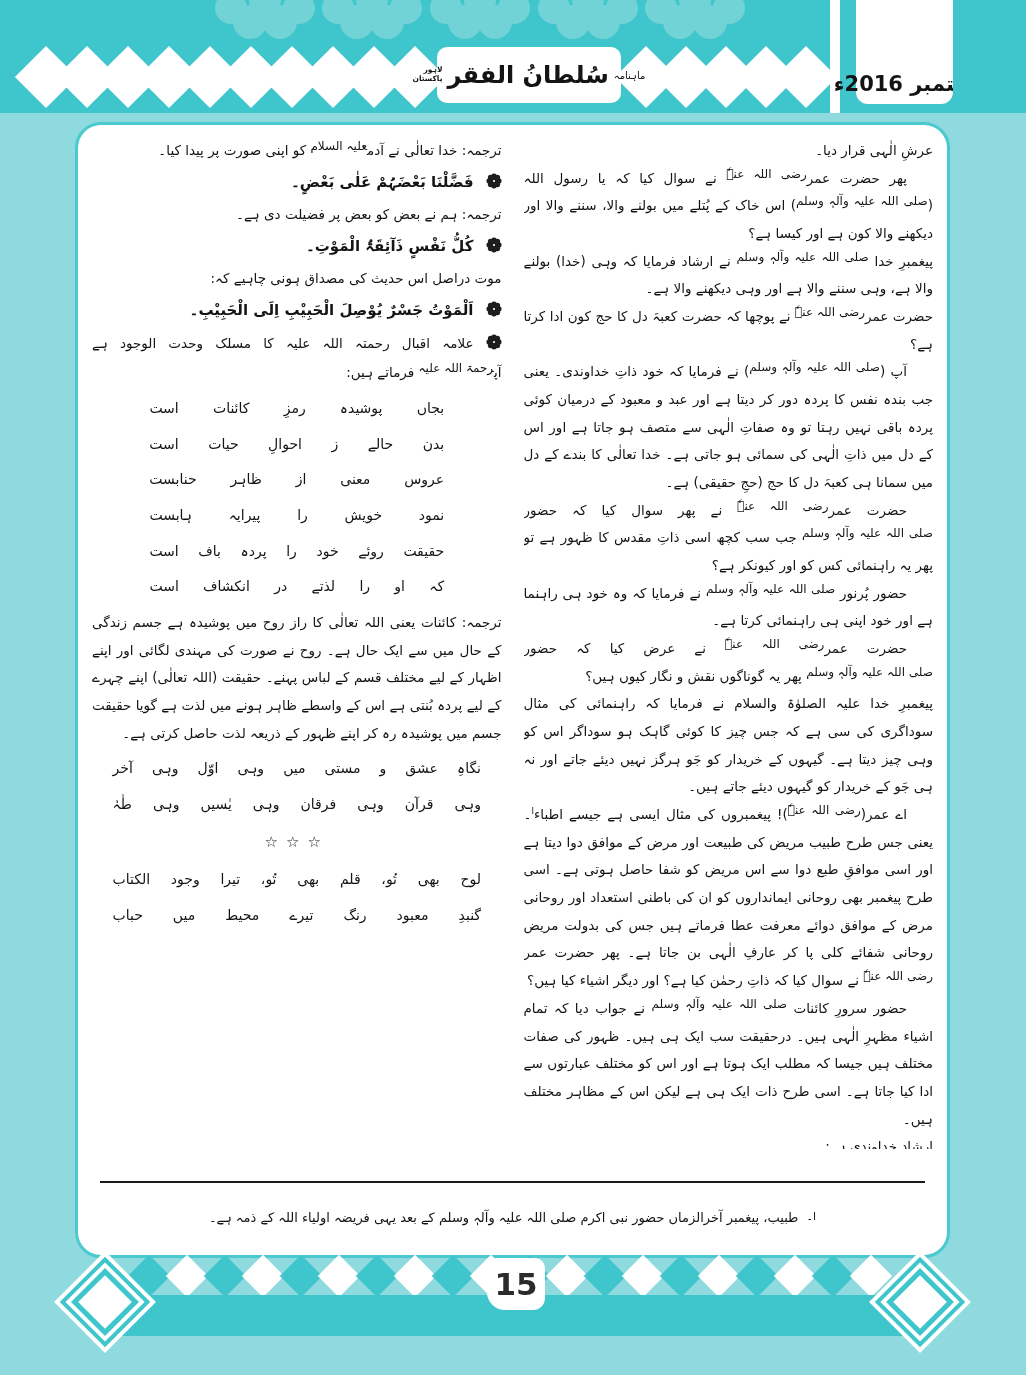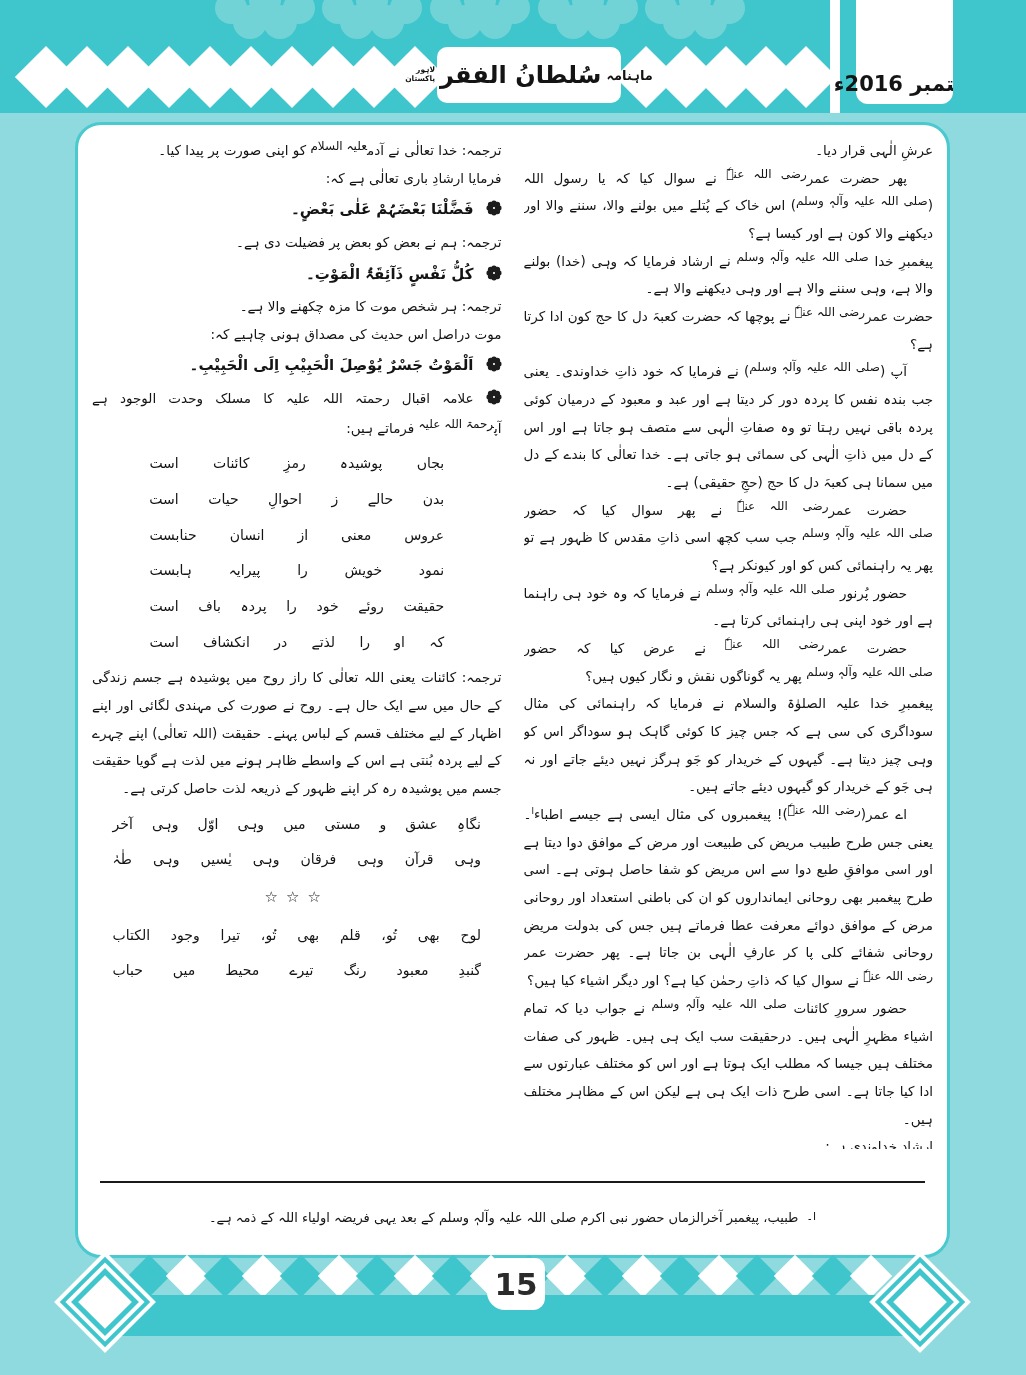--- a/index.html
+++ b/index.html
@@ -10,21 +10,21 @@
     background:#8edade; font-family:"DejaVu Sans", sans-serif; color:#141414;
   }
   
   .header { position:absolute; left:0; top:0; width:1026px; height:113px; background:#3fc6cc; }
   .flowers { position:absolute; left:0; top:0; }
   .hdia { position:absolute; width:44px; height:44px; background:#fff; transform:rotate(45deg); top:55px; }
   .logo-box {
     position:absolute; left:437px; top:47px; width:184px; height:56px; background:#fff;
     border-radius:10px; display:flex; align-items:center; justify-content:center; gap:5px; direction:rtl;
   }
-  .logo-pre { font-size:13px; font-weight:bold; }
+  .logo-pre { font-size:10px; font-weight:normal; }
   .logo-main { font-size:24px; font-weight:bold; white-space:nowrap; letter-spacing:-1px; }
   .logo-side { display:flex; flex-direction:column; font-size:7.5px; line-height:1.15; font-weight:bold; }
   .white-stripe { position:absolute; left:830px; top:0; width:10px; height:113px; background:#fff; }
   .date-box {
     position:absolute; left:856px; top:0; width:97px; height:104px; background:#fff;
     border-radius:0 0 12px 12px; display:flex; align-items:flex-end; justify-content:center; padding-bottom:8px;
   }
   .date-box span { font-size:21px; font-weight:bold; direction:rtl; white-space:nowrap; }
   .corner-block { position:absolute; left:953px; top:0; width:73px; height:96px; background:#3fc6cc; }
 
@@ -145,21 +145,20 @@
                 <circle cx="6.91" cy="6.91" r="4.1"></circle>
                 <circle cx="12.00" cy="4.80" r="4.1"></circle>
                 <circle cx="17.09" cy="6.91" r="4.1"></circle>
                 <circle cx="12" cy="12" r="5.2"></circle>
               </g>
     <circle cx="12" cy="12" r="1.6" fill="#fff"></circle>
             </svg></span><span class="ptxt"><span>وَکَانَ اللّٰہُ بِکُلِّ شَیْءٍ مُّحِیْطًا </span><span class="vref">(سورہ النساء۔126)</span></span></div>
       </section>
     <section class="col col-left" id="col-left">
         <div class="para p"><span class="ptxt"><span>ترجمہ: خدا تعالٰی نے آدم</span><span class="hon">علیہ السلام</span><span> کو اپنی صورت پر پیدا کیا۔</span></span></div>
-        <div class="para p"><span class="ptxt"><span>فرمایا ارشادِ باری تعالٰی ہے کہ:</span></span></div>
         <div class="para verse"><span class="bullet"><svg class="rosette" viewBox="0 0 24 24" width="16" height="16" aria-hidden="true">
     <g fill="#1d1d1d">
                 <circle cx="19.20" cy="12.00" r="4.1"></circle>
                 <circle cx="17.09" cy="17.09" r="4.1"></circle>
                 <circle cx="12.00" cy="19.20" r="4.1"></circle>
                 <circle cx="6.91" cy="17.09" r="4.1"></circle>
                 <circle cx="4.80" cy="12.00" r="4.1"></circle>
                 <circle cx="6.91" cy="6.91" r="4.1"></circle>
                 <circle cx="12.00" cy="4.80" r="4.1"></circle>
                 <circle cx="17.09" cy="6.91" r="4.1"></circle>
@@ -175,21 +174,20 @@
                 <circle cx="12.00" cy="19.20" r="4.1"></circle>
                 <circle cx="6.91" cy="17.09" r="4.1"></circle>
                 <circle cx="4.80" cy="12.00" r="4.1"></circle>
                 <circle cx="6.91" cy="6.91" r="4.1"></circle>
                 <circle cx="12.00" cy="4.80" r="4.1"></circle>
                 <circle cx="17.09" cy="6.91" r="4.1"></circle>
                 <circle cx="12" cy="12" r="5.2"></circle>
               </g>
     <circle cx="12" cy="12" r="1.6" fill="#fff"></circle>
             </svg></span><span class="ptxt"><span>کُلُّ نَفْسٍ ذَآئِقَۃُ الْمَوْتِ۔</span></span></div>
-        <div class="para p"><span class="ptxt"><span>ترجمہ: ہر شخص موت کا مزہ چکھنے والا ہے۔</span></span></div>
         <div class="para p"><span class="ptxt"><span>موت دراصل اس حدیث کی مصداق ہونی چاہیے کہ:</span></span></div>
         <div class="para verse"><span class="bullet"><svg class="rosette" viewBox="0 0 24 24" width="16" height="16" aria-hidden="true">
     <g fill="#1d1d1d">
                 <circle cx="19.20" cy="12.00" r="4.1"></circle>
                 <circle cx="17.09" cy="17.09" r="4.1"></circle>
                 <circle cx="12.00" cy="19.20" r="4.1"></circle>
                 <circle cx="6.91" cy="17.09" r="4.1"></circle>
                 <circle cx="4.80" cy="12.00" r="4.1"></circle>
                 <circle cx="6.91" cy="6.91" r="4.1"></circle>
                 <circle cx="12.00" cy="4.80" r="4.1"></circle>
@@ -225,21 +223,21 @@
             <span>حالے</span>
             <span>ز</span>
             <span>احوالِ</span>
             <span>حیات</span>
             <span>است</span>
           </div>
           <div class="pline">
             <span>عروس</span>
             <span>معنی</span>
             <span>از</span>
-            <span>انسان</span>
+            <span>ظاہر</span>
             <span>حنابست</span>
           </div>
           <div class="pline">
             <span>نمود</span>
             <span>خویش</span>
             <span>را</span>
             <span>پیرایہ</span>
             <span>ہابست</span>
           </div>
           <div class="pline">

